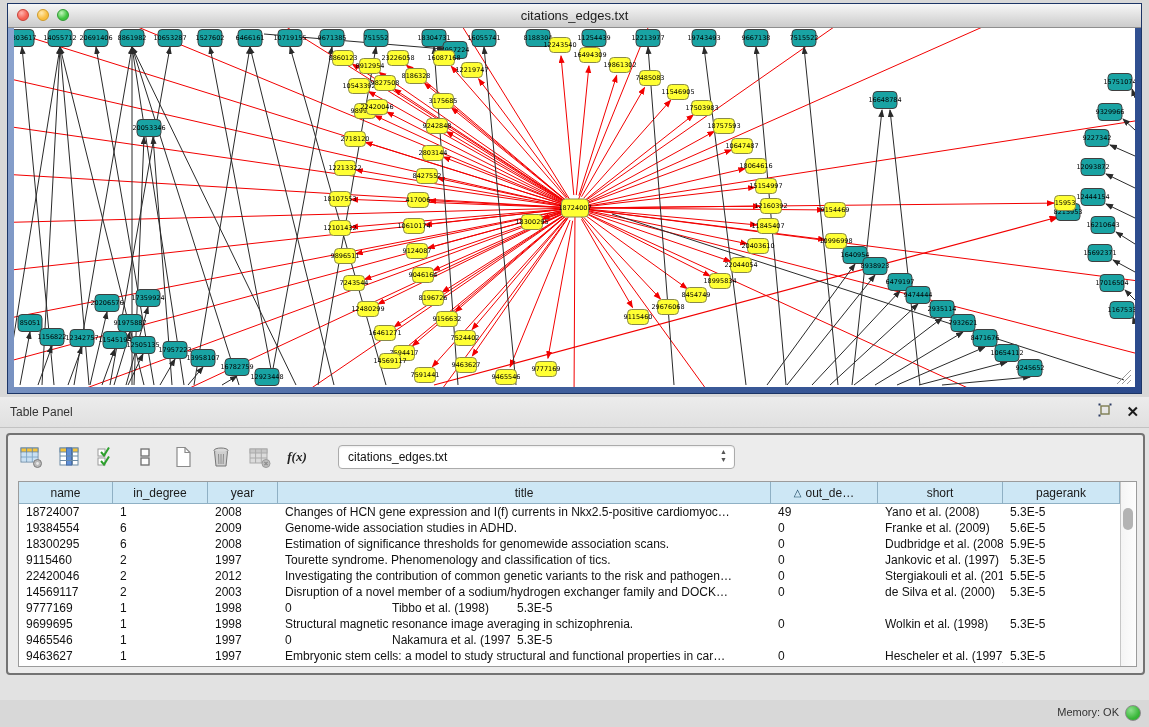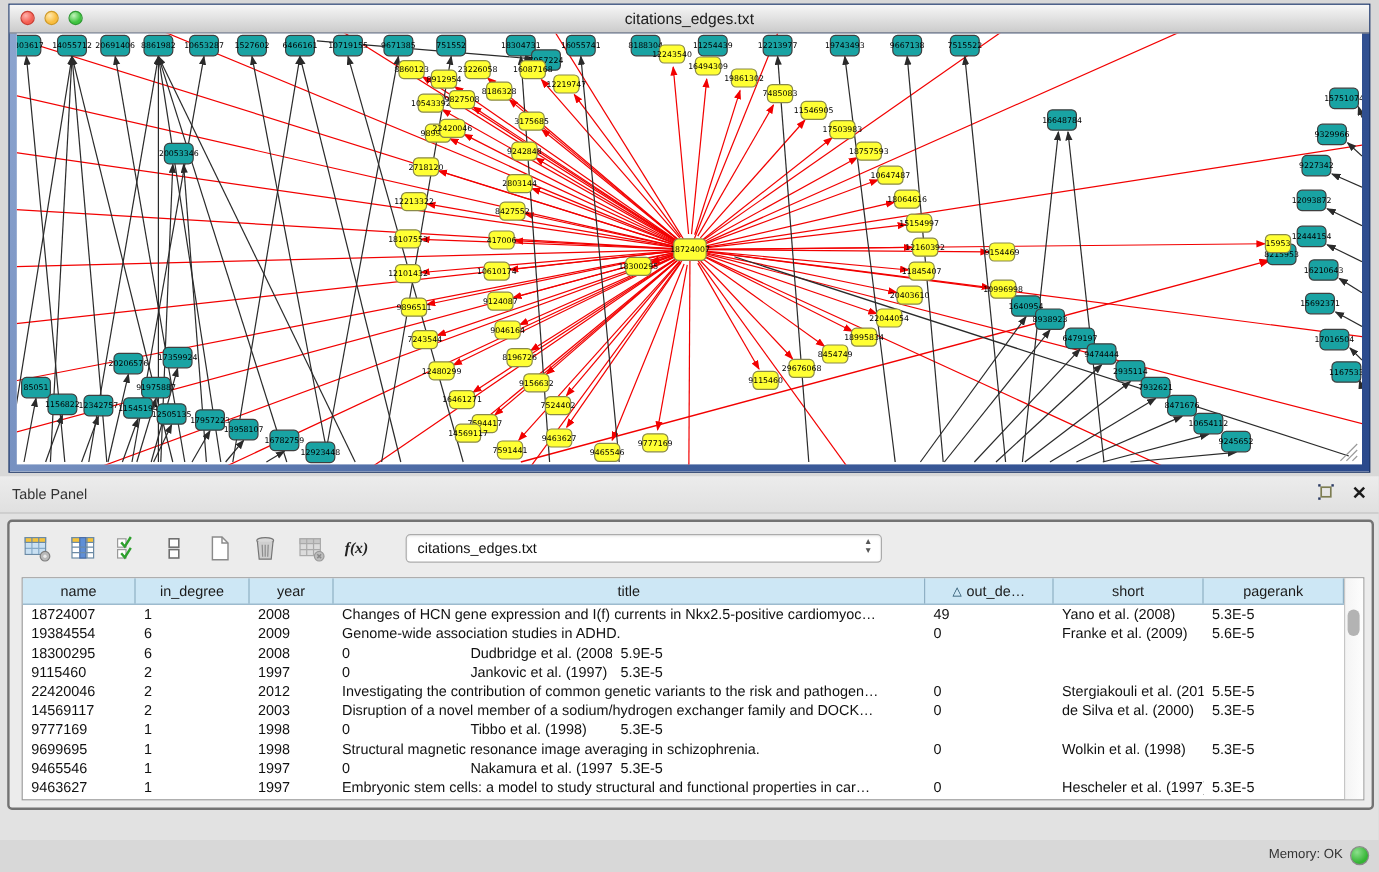--- a/index.html
+++ b/index.html
@@ -819,28 +819,30 @@
                 <div class="td" style="width: 70px;">2009</div>
                 <div class="td" style="width: 493px;">Genome-wide association studies in ADHD.</div>
                 <div class="td" style="width: 107px;">0</div>
                 <div class="td" style="width: 125px;">Franke et al. (2009)</div>
                 <div class="td" style="width: 117px;">5.6E-5</div>
               </div>
               <div class="trow">
                 <div class="td" style="width: 94px;">18300295</div>
                 <div class="td" style="width: 95px;">6</div>
                 <div class="td" style="width: 70px;">2008</div>
+                <div class="td" style="width: 493px;">Estimation of significance thresholds for genomewide association scans.</div>
                 <div class="td" style="width: 107px;">0</div>
                 <div class="td" style="width: 125px;">Dudbridge et al. (2008)</div>
                 <div class="td" style="width: 117px;">5.9E-5</div>
               </div>
               <div class="trow">
                 <div class="td" style="width: 94px;">9115460</div>
                 <div class="td" style="width: 95px;">2</div>
                 <div class="td" style="width: 70px;">1997</div>
+                <div class="td" style="width: 493px;">Tourette syndrome. Phenomenology and classification of tics.</div>
                 <div class="td" style="width: 107px;">0</div>
                 <div class="td" style="width: 125px;">Jankovic et al. (1997)</div>
                 <div class="td" style="width: 117px;">5.3E-5</div>
               </div>
               <div class="trow">
                 <div class="td" style="width: 94px;">22420046</div>
                 <div class="td" style="width: 95px;">2</div>
                 <div class="td" style="width: 70px;">2012</div>
                 <div class="td" style="width: 493px;">Investigating the contribution of common genetic variants to the risk and pathogen…</div>
                 <div class="td" style="width: 107px;">0</div>

